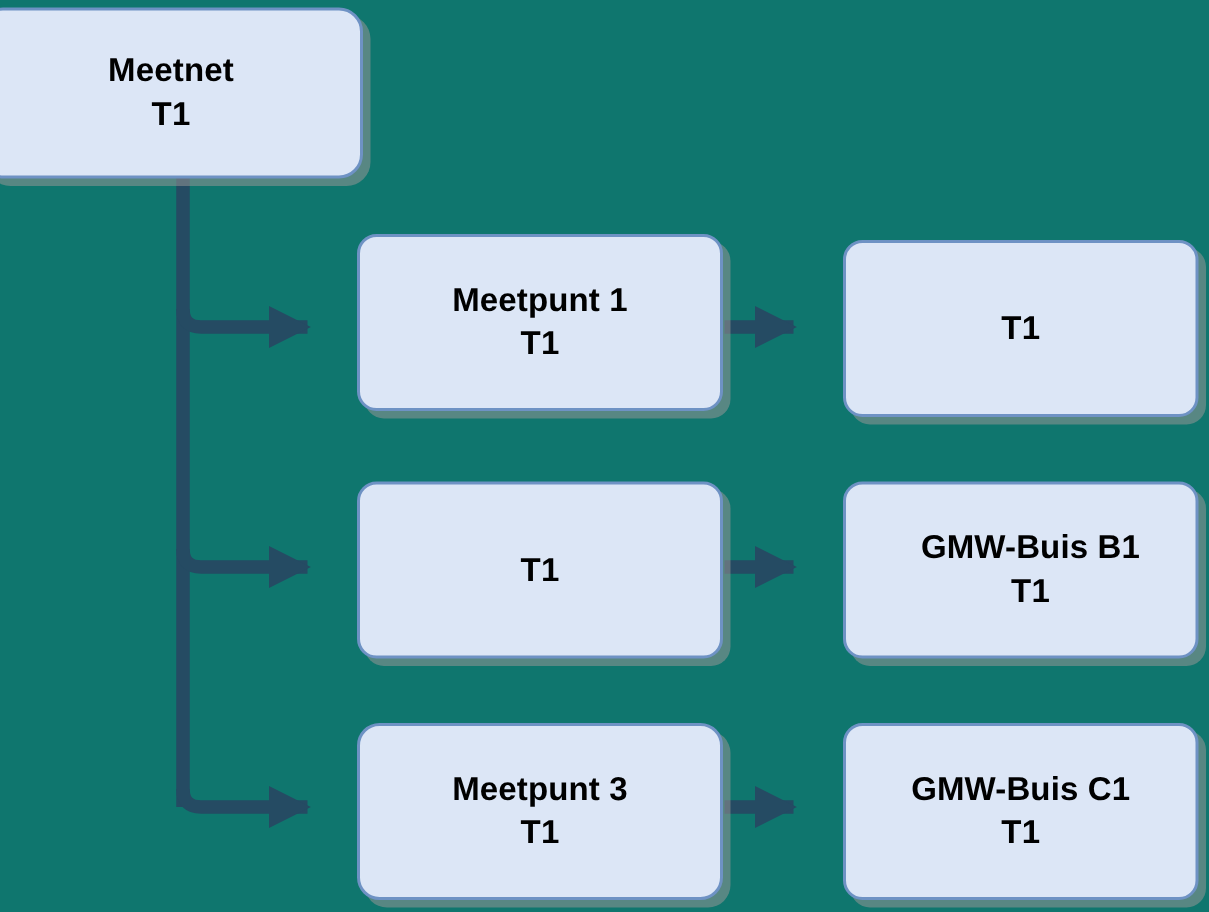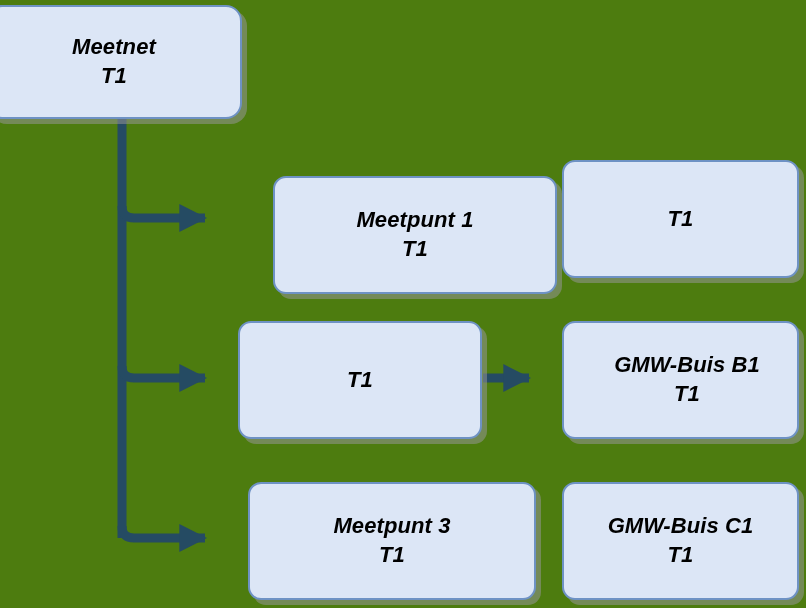--- a/index.html
+++ b/index.html
@@ -7,23 +7,22 @@
     padding: 0;
     background: #ffffff;
   }
   body {
     font-family: "Liberation Sans", sans-serif;
   }
   #canvas {
     position: relative;
     width: 806px;
     height: 608px;
-    background: #4d7c0f;
+    background: #0f766e;
     overflow: hidden;
-    font-style: italic;
   }
 
   
   #connectors {
     position: absolute;
     left: 0;
     top: 0;
     width: 806px;
     height: 608px;
     pointer-events: none;
@@ -48,23 +47,23 @@
     letter-spacing: 0.1px;
     text-align: center;
     z-index: 2;
   }
   .node .line2 {
     display: block;
   }
 
   
   .n-meetnet   { left: -14px; top: 5px;   width: 256px; height: 114px; border-radius: 16px; }
-  .n-mp1       { left: 238px; top: 176px; width: 284px; height: 118px; margin-left: 35px; }
+  .n-mp1       { left: 238px; top: 156px; width: 244px; height: 118px; }
   .n-mp2       { left: 238px; top: 321px; width: 244px; height: 118px; }
-  .n-mp3       { left: 248px; top: 482px; width: 288px; height: 118px; }
+  .n-mp3       { left: 238px; top: 482px; width: 244px; height: 118px; border-radius: 15px; }
   .n-gmwa      { left: 562px; top: 160px; width: 237px; height: 118px; }
   .n-gmwb      { left: 562px; top: 321px; width: 237px; height: 118px; padding-left: 13px; }
   .n-gmwc      { left: 562px; top: 482px; width: 237px; height: 118px; align-items: center; }
 </style>
 </head>
 <body>
 
 <div id="canvas">
 
   <svg id="connectors" viewBox="0 0 806 608" width="806" height="608">

